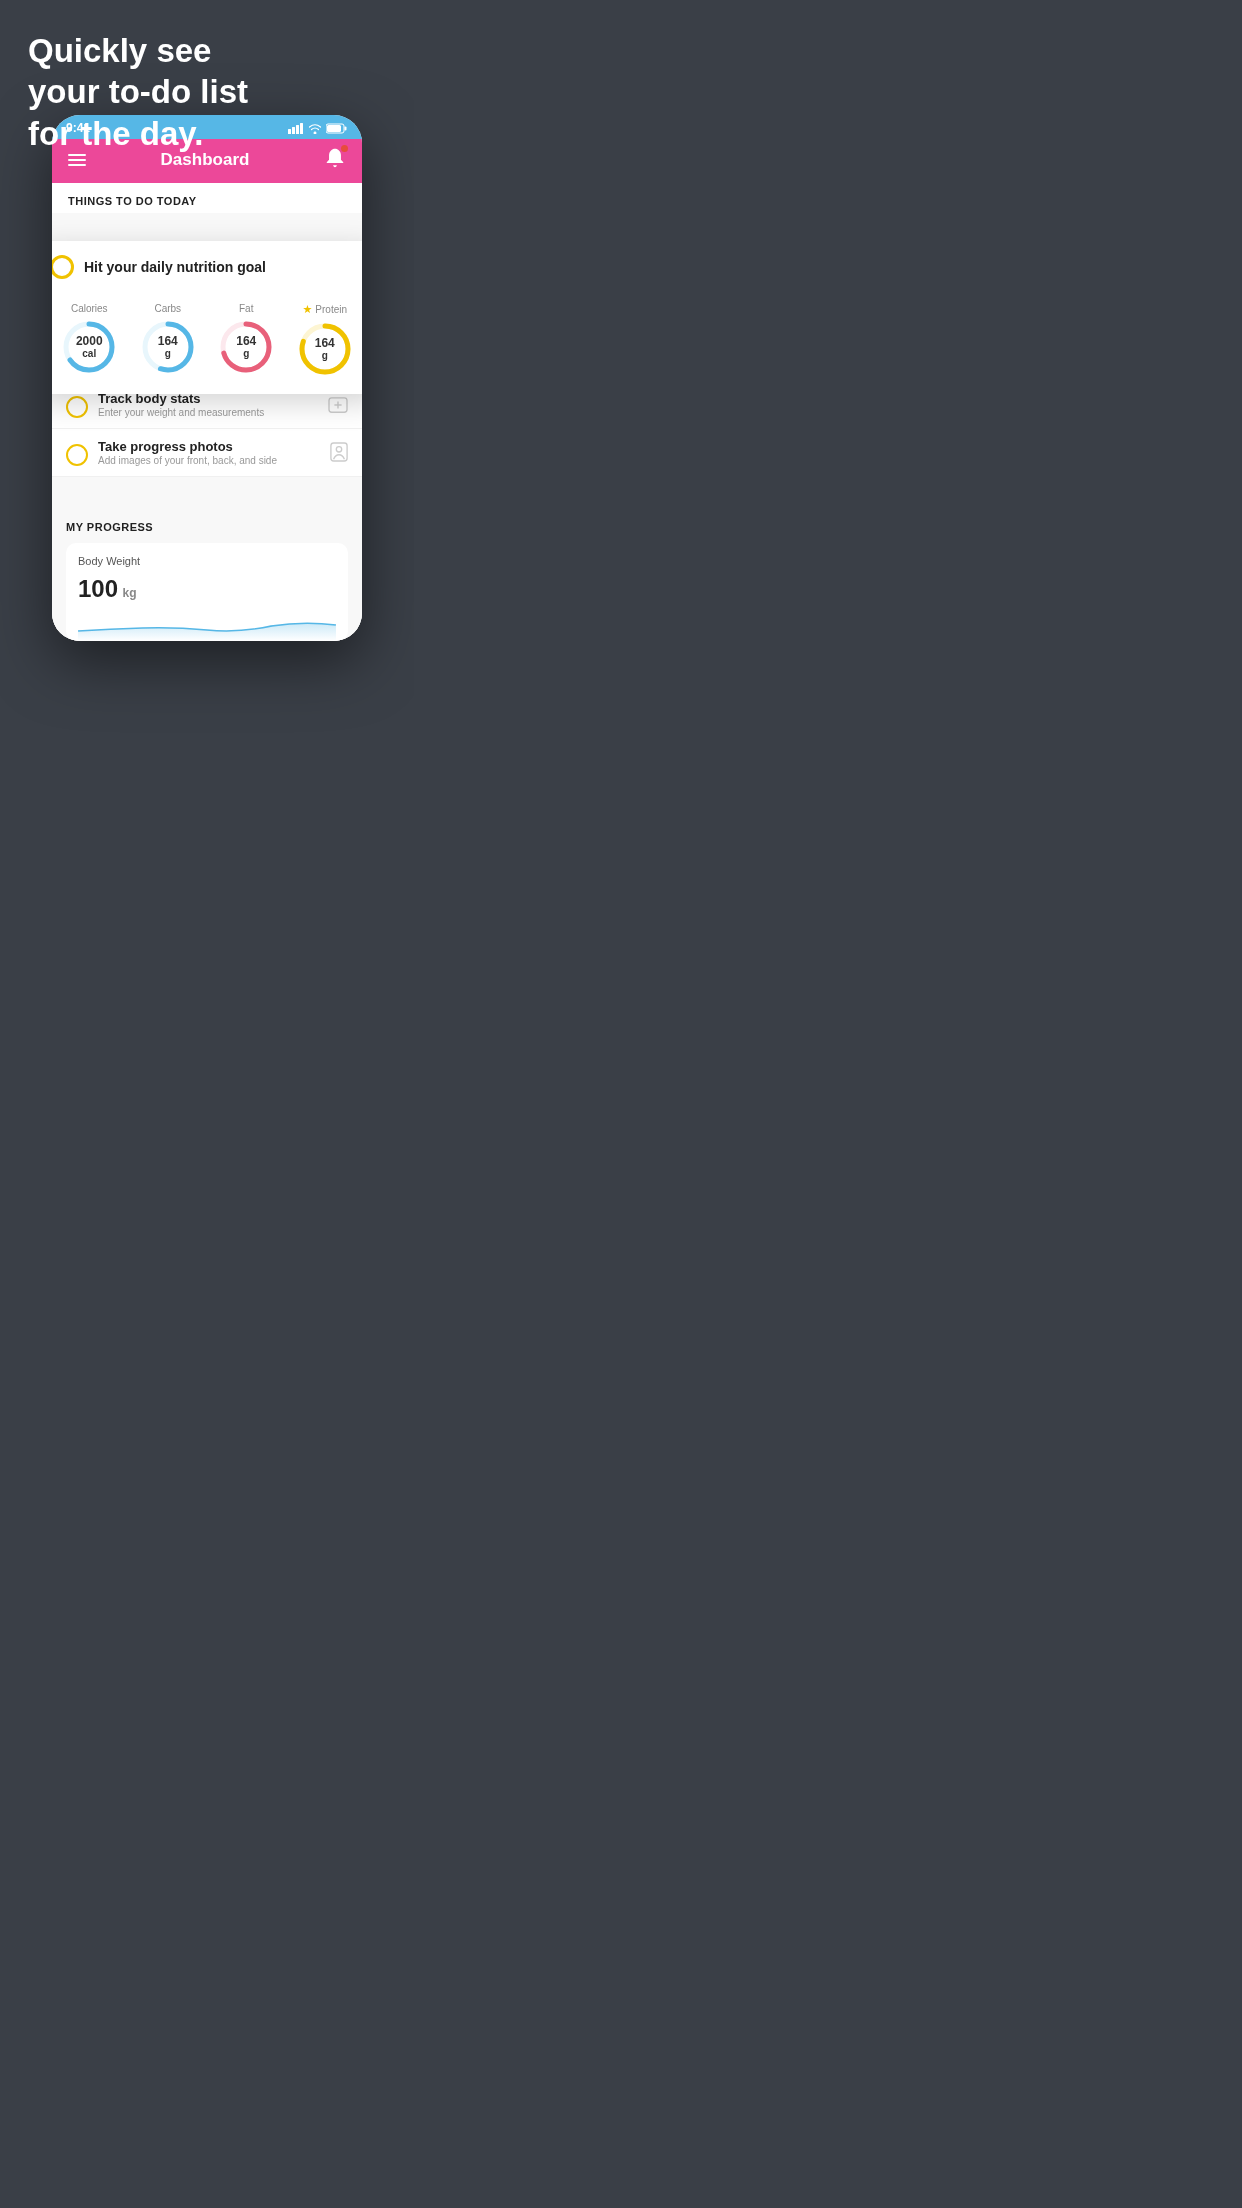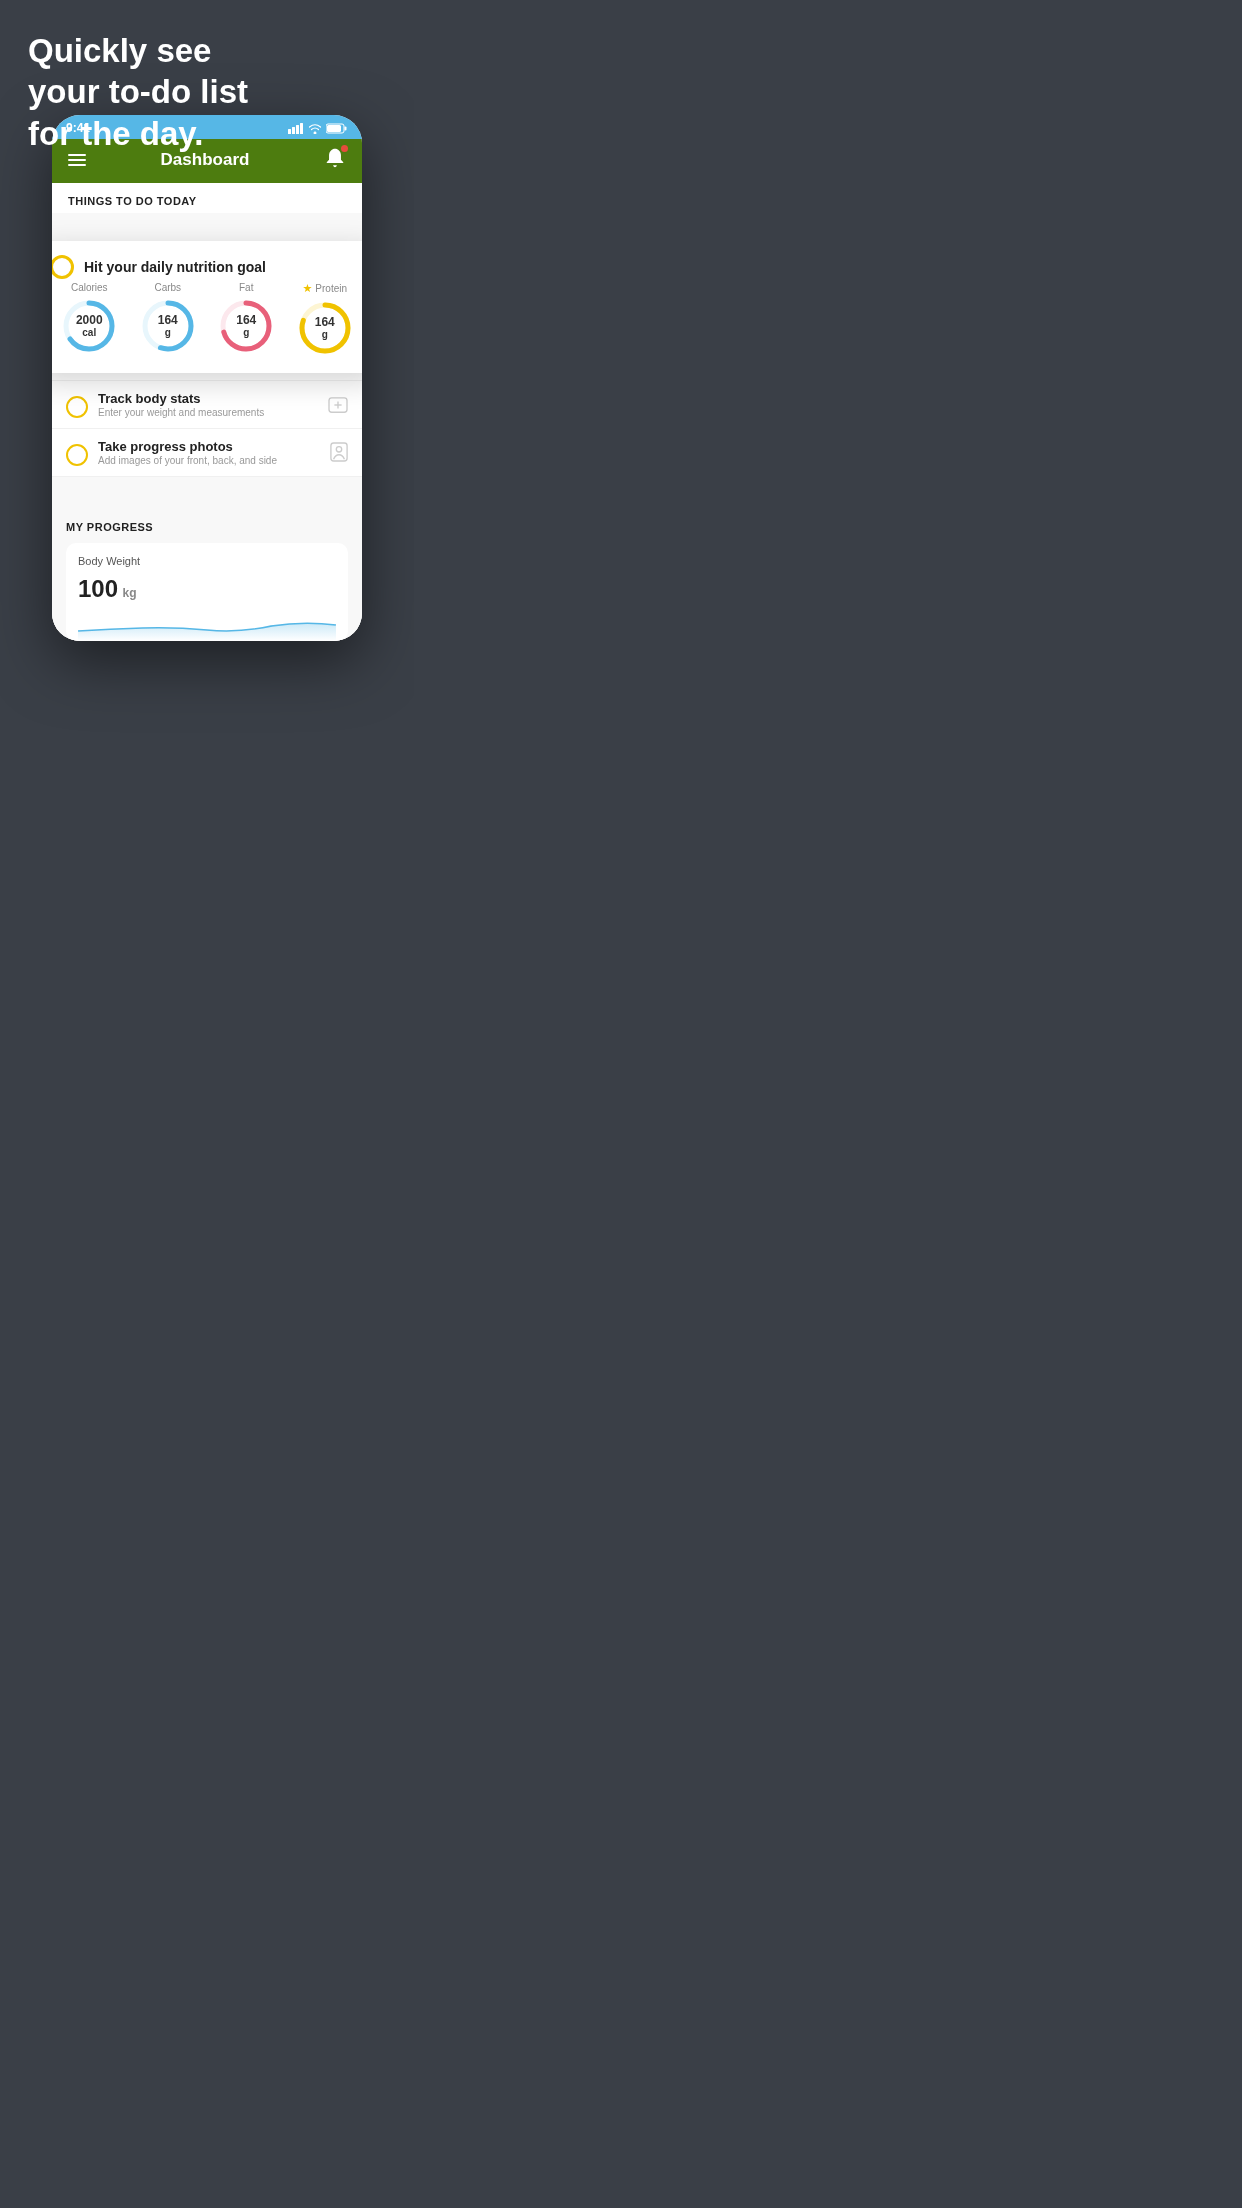--- a/index.html
+++ b/index.html
@@ -47,21 +47,21 @@
       padding: 6px 14px 4px;
       color: #fff;
       font-size: 11px;
       font-weight: 600;
     }
     .status-time { font-size: 12px; font-weight: 700; }
     .status-icons { display: flex; align-items: center; gap: 4px; }
 
     
     .nav-bar {
-      background: #4d7c0f;
+      background: #ec4899;
       display: flex;
       align-items: center;
       justify-content: space-between;
       padding: 8px 16px 10px;
     }
     .nav-title { color: #fff; font-size: 17px; font-weight: 600; flex: 1; text-align: center; }
     .hamburger { display: flex; flex-direction: column; gap: 3px; }
     .hamburger span { display: block; width: 18px; height: 2px; background: #fff; border-radius: 1px; }
     .bell-icon { position: relative; }
     .bell-icon svg { fill: #fff; }
@@ -107,21 +107,21 @@
       border-radius: 50%;
       flex-shrink: 0;
     }
     .nutrition-title { font-size: 14px; font-weight: 600; color: #222; }
     .nutrition-rings {
       display: flex;
       justify-content: space-around;
       align-items: flex-start;
     }
     .ring-item { display: flex; flex-direction: column; align-items: center; gap: 4px; }
-    .ring-label { font-size: 10px; color: #888; display: flex; align-items: center; gap: 3px; }
+    .ring-label { font-size: 10px; color: #888; display: flex; align-items: center; gap: 3px; margin-top: 21px; }
     .ring-label .star { color: #f0c200; font-size: 11px; }
     .ring-container { position: relative; width: 58px; height: 58px; }
     .ring-container svg { width: 58px; height: 58px; transform: rotate(-90deg); }
     .ring-text {
       position: absolute;
       top: 50%; left: 50%;
       transform: translate(-50%, -50%);
       text-align: center;
       font-size: 10px;
       font-weight: 700;

